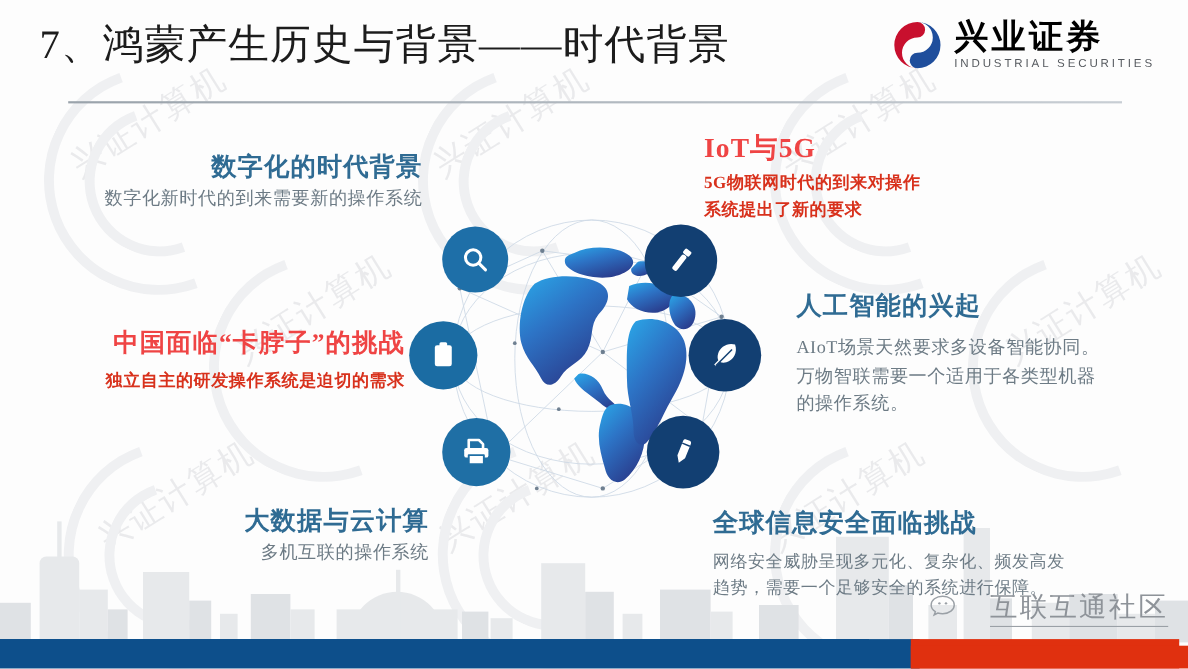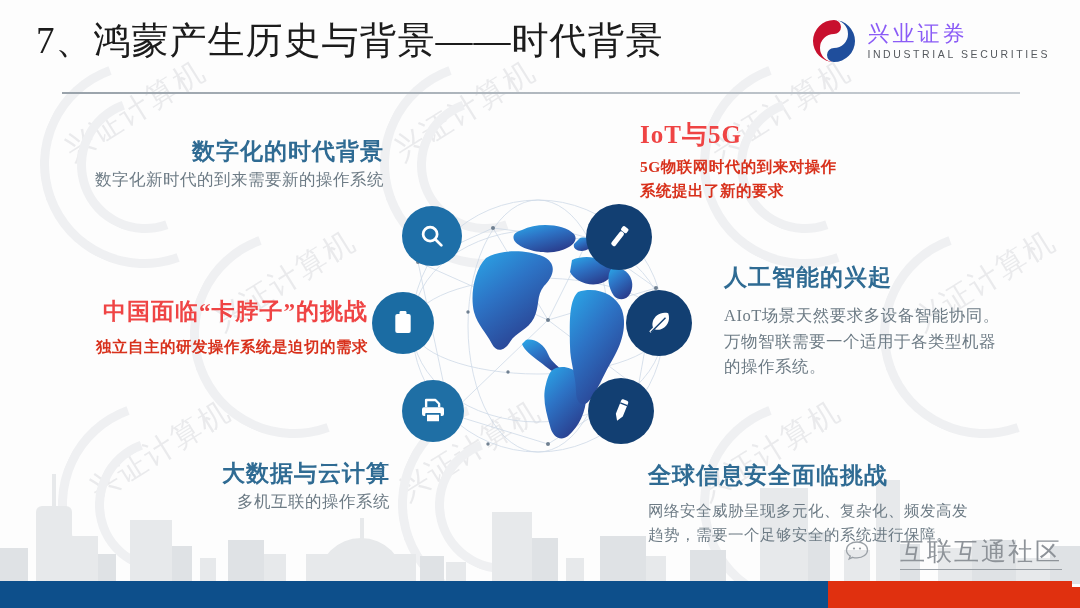--- a/index.html
+++ b/index.html
@@ -56,21 +56,21 @@
     font-size:37px;color:#1c1c1c;letter-spacing:1px;
     font-family:"Liberation Serif","DejaVu Serif",serif;
     white-space:nowrap;
   }
   .title-rule{position:absolute;left:62px;top:92px;width:958px;height:2px;
               background:linear-gradient(to right,#9aa3ab,#c8ced4);}
 
   .logo{position:absolute;right:30px;top:18px;display:flex;align-items:center;gap:10px;}
   .logo-mark{position:relative;width:46px;height:46px;flex:0 0 auto;}
   .logo-txt{display:flex;flex-direction:column;line-height:1;}
-  .logo-cn{font-size:22px;color:#8b5cf6;letter-spacing:3px;font-weight:normal;
+  .logo-cn{font-size:31px;color:#000000;letter-spacing:3px;font-weight:bold;
            font-family:"Liberation Serif","DejaVu Serif",serif;}
   .logo-en{font-size:10.5px;color:#55595e;letter-spacing:2.6px;margin-top:4px;
            font-family:"Liberation Sans","DejaVu Sans",sans-serif;}
 
   
   .blk{position:absolute;}
   .blk .h{font-size:23px;font-weight:bold;letter-spacing:1px;white-space:nowrap;
           font-family:"Liberation Serif","DejaVu Serif",serif;}
   .blk .p{font-size:16.5px;line-height:1.55;letter-spacing:.5px;
           font-family:"Liberation Serif","DejaVu Serif",serif;}

